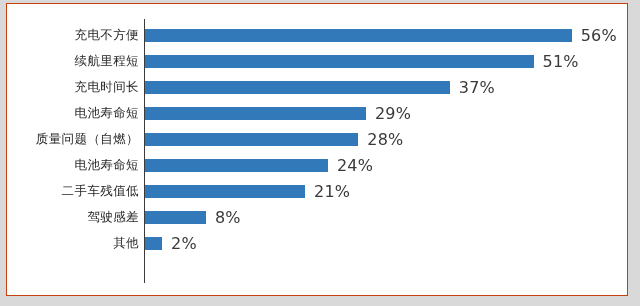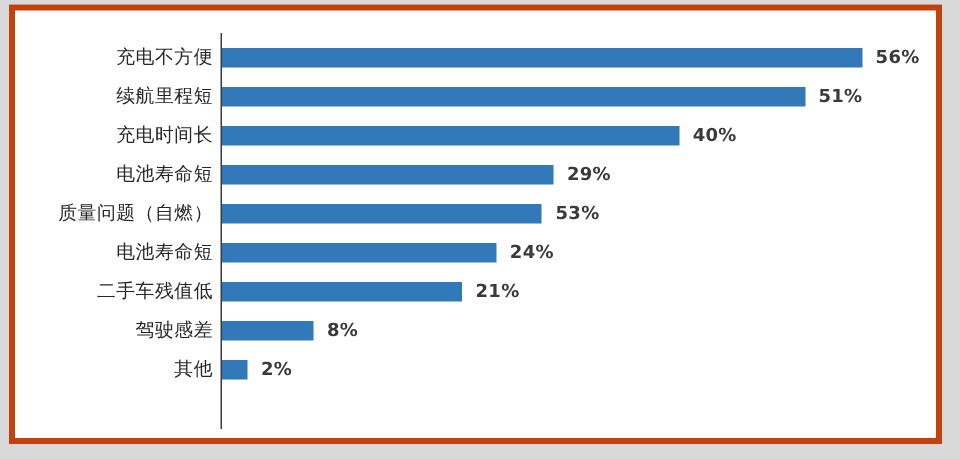--- a/index.html
+++ b/index.html
@@ -24,21 +24,21 @@
   }
 
   
   .chart-frame {
     position: absolute;
     left: 6px;
     top: 3px;
     width: 622px;
     height: 293px;
     background: #ffffff;
-    border: 4px solid #c2410c;
+    border: 1px solid #c2410c;
     box-sizing: border-box;
   }
 
   
   .plot-area {
     position: absolute;
     left: 0;
     top: 0;
     width: 622px;
     height: 293px;
@@ -88,25 +88,25 @@
   }
 
   .bar {
     height: 13px;
     background: #3179b8;
     display: block;
   }
 
   .bar-value {
     margin-left: 9px;
-    font-size: 12px;
+    font-size: 16px;
     color: #3a3a3a;
     line-height: 13px;
     white-space: nowrap;
-    font-weight: 700;
+    font-weight: 400;
     letter-spacing: 0.2px;
   }
 </style>
 </head>
 <body>
 
 <div id="chart-root">
   <div class="chart-frame">
     <div class="plot-area">
       <div class="axis-line"></div>
@@ -122,35 +122,35 @@
             <div class="cat-label">续航里程短</div>
             <div class="bar-wrap">
               <div class="bar" style="background: rgb(49, 121, 184); width: 388.62px; height: 13px;"></div>
               <span class="bar-value">51%</span>
             </div>
           </div>
           <div class="row">
             <div class="cat-label">充电时间长</div>
             <div class="bar-wrap">
               <div class="bar" style="background: rgb(49, 121, 184); width: 304.8px; height: 13px;"></div>
-              <span class="bar-value">40%</span>
+              <span class="bar-value">37%</span>
             </div>
           </div>
           <div class="row">
             <div class="cat-label">电池寿命短</div>
             <div class="bar-wrap">
               <div class="bar" style="background: rgb(49, 121, 184); width: 220.98px; height: 13px;"></div>
               <span class="bar-value">29%</span>
             </div>
           </div>
           <div class="row">
             <div class="cat-label">质量问题（自燃）</div>
             <div class="bar-wrap">
               <div class="bar" style="background: rgb(49, 121, 184); width: 213.36px; height: 13px;"></div>
-              <span class="bar-value">53%</span>
+              <span class="bar-value">28%</span>
             </div>
           </div>
           <div class="row">
             <div class="cat-label">电池寿命短</div>
             <div class="bar-wrap">
               <div class="bar" style="background: rgb(49, 121, 184); width: 182.88px; height: 13px;"></div>
               <span class="bar-value">24%</span>
             </div>
           </div>
           <div class="row">

